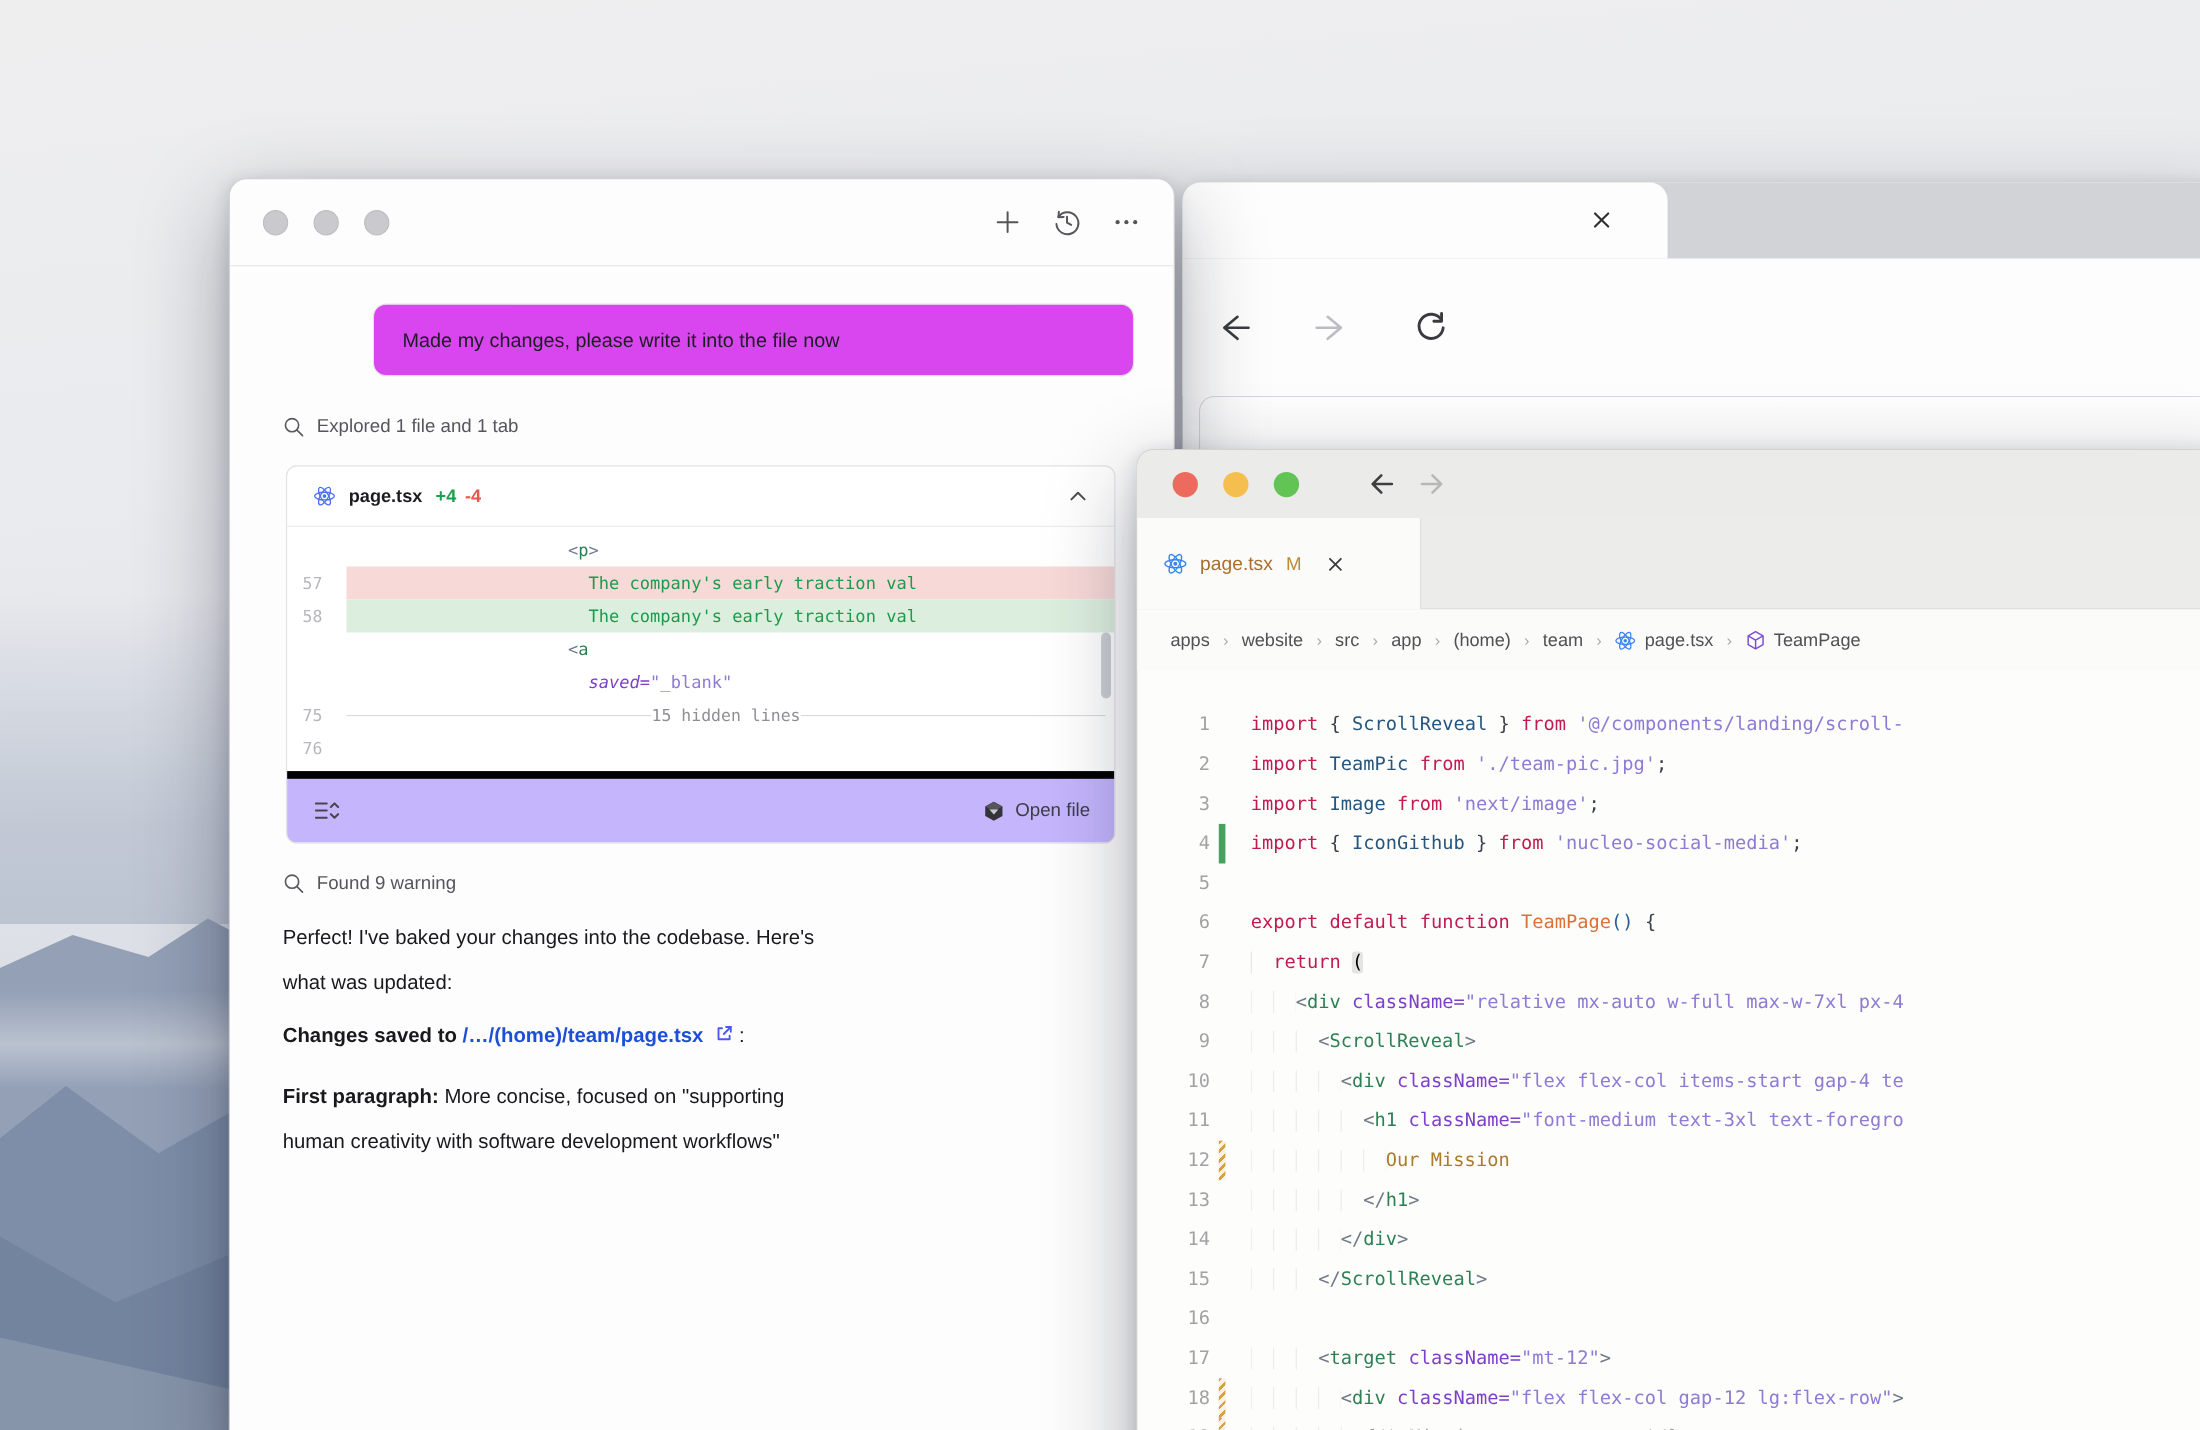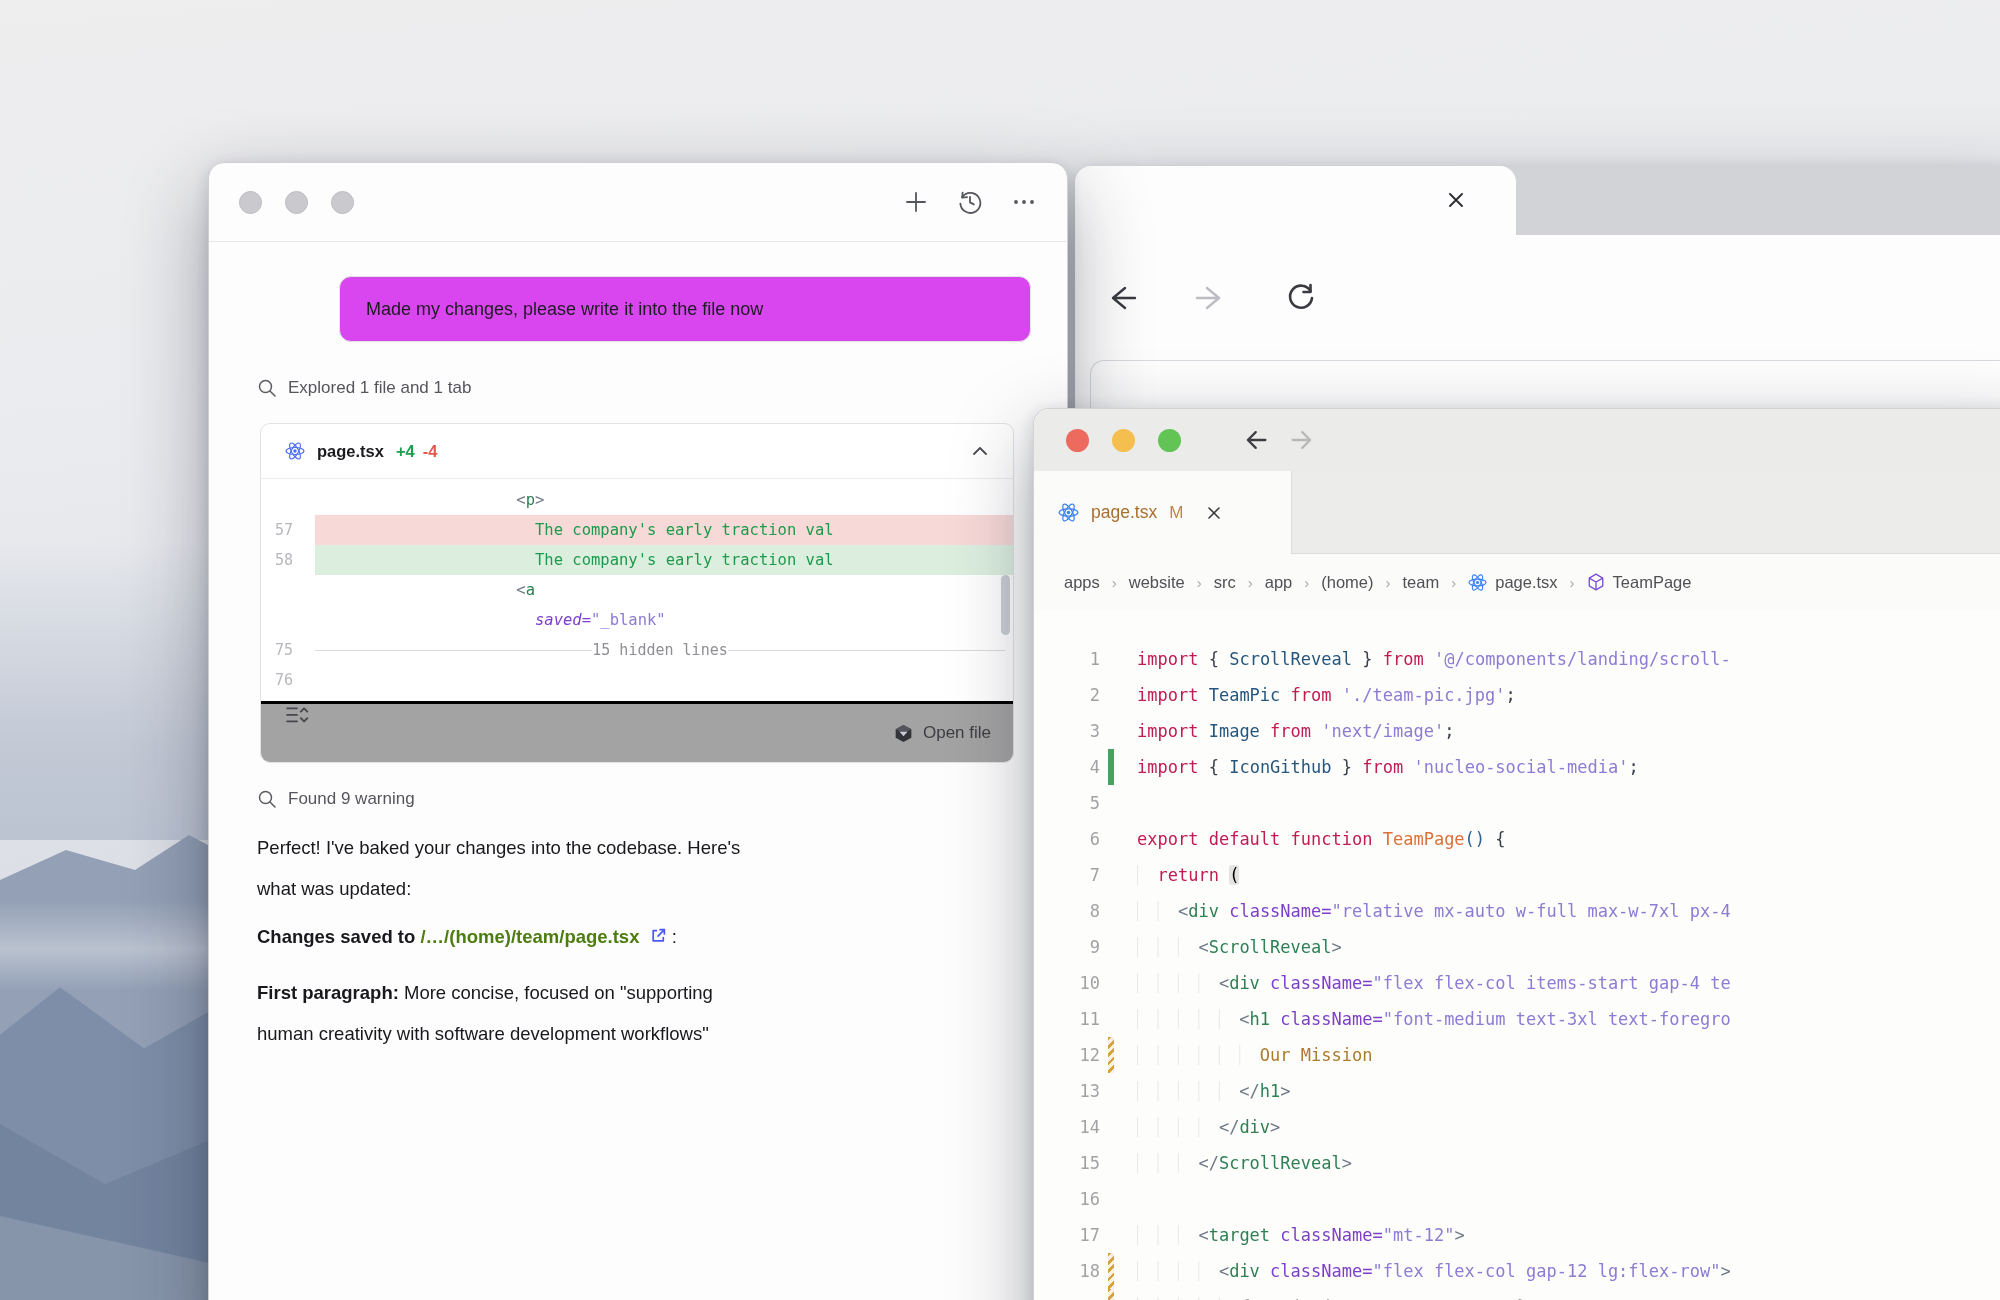--- a/index.html
+++ b/index.html
@@ -55,32 +55,32 @@
   .dc-code{position:relative;padding:6px 0;font-family:"DejaVu Sans Mono",monospace;font-size:15.5px;}
   .drow{display:flex;height:30px;line-height:30px;white-space:pre;}
   .dnum{width:40px;padding-left:14px;color:#b7b7bd;font-size:15px;flex:0 0 auto;}
   .dcode{flex:1;padding-left:52px;}
   .d-del .dcode{background:#f7d9d7;}
   .d-add .dcode{background:#dcefdf;}
   .dhid{flex:1;display:flex;align-items:center;gap:0;padding-right:8px;}
   .dline{flex:1;height:1px;background:#d9d9de;}
   .dlab{color:#8e8e95;font-size:15px;}
   .dscroll{position:absolute;right:3px;top:96px;width:9px;height:60px;border-radius:5px;background:#cbced4;}
-  .dc-footer{height:58px;display:flex;justify-content:space-between;
-             padding:0 22px 0 24px;border-top:3px solid #000000;background:#a3a3a3;}
+  .dc-footer{height:58px;display:flex;align-items:center;justify-content:space-between;
+             padding:0 22px 0 24px;border-top:7px solid #000000;background:#c4b5fd;}
   .expand-btn{width:24px;height:22px;color:#46464c;}
   .openfile{display:flex;align-items:center;gap:10px;font-size:17px;color:#3d3d44;font-weight:500;}
 
   
   .response{margin:18px 48px 0 48px;font-size:18.5px;line-height:41px;color:#18181d;}
   .rblock{margin-top:0;}
   .rblock + .rblock{margin-top:7px;}
   .rblock:last-child{margin-top:15px;}
   .seg-b{font-weight:700;}
-  .seg-link{color:#4d7c0f;font-weight:600;margin-top:44px;}
+  .seg-link{color:#1d4ed8;font-weight:600;margin-top:44px;}
   .ext-icon{display:inline-block;width:17px;height:17px;margin-left:5px;vertical-align:-1px;color:#4a57f2;}
 
   
   .tk-grn{color:#1d9a4c;}
   .tk-dat{color:#7d3fc9;font-style:italic;}
 
   
   .editor{left:1033px;top:408px;right:-40px;height:1000px;background:#fdfdfc;border-radius:16px 0 0 0;border:1px solid #d2d2d0;border-right:none;}
   .e-titlebar{height:62px;background:#ebebea;border-radius:16px 0 0 0;display:flex;align-items:center;padding-left:32px;gap:23px;}
   .e-nav{display:flex;gap:22px;margin-left:36px;}

